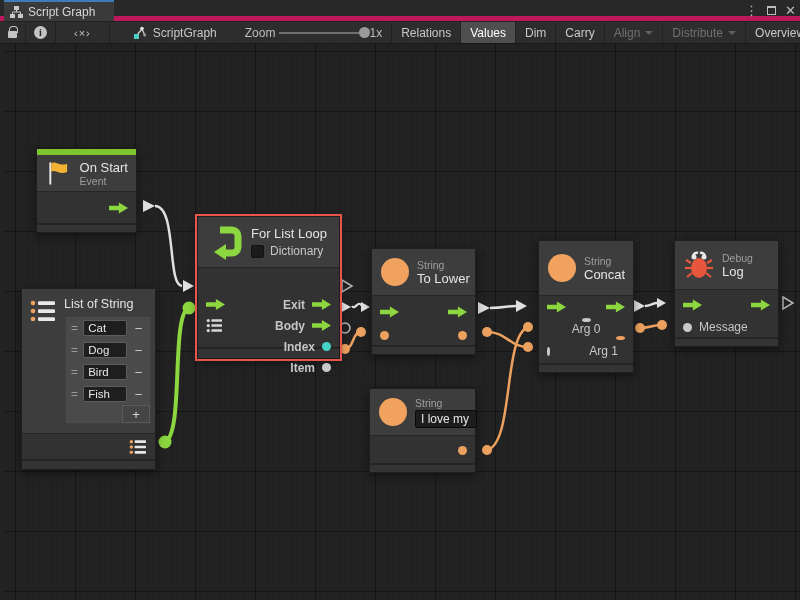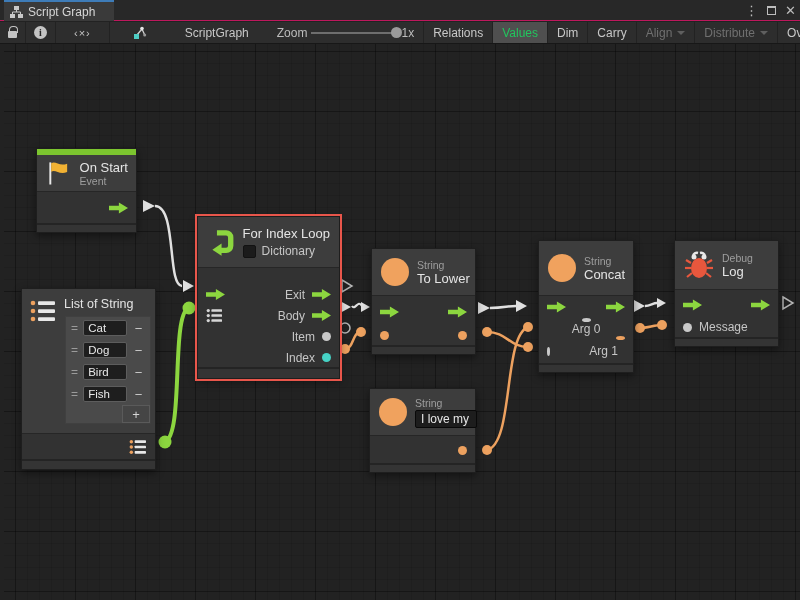--- a/index.html
+++ b/index.html
@@ -2,34 +2,34 @@
 <html><head>
 <meta charset="utf-8">
 <style>
   * { margin:0; padding:0; box-sizing:border-box; }
   html,body { width:800px; height:600px; background:#1b1b1b; overflow:hidden;
               font-family:"Liberation Sans", sans-serif; }
   #app { position:relative; width:800px; height:600px; background:#222; }
 
   
   .titlebar { position:absolute; left:0; top:0; width:800px; height:21px; background:#282828;
-              border-bottom:1px solid #be185d; }
+              border-bottom:5px solid #be185d; }
   .tab { position:absolute; left:4px; top:0; height:21px; width:110px; background:#3a3a3a;
          border-top:2px solid #3E7CB8; display:flex; align-items:center; gap:5px; padding:0 6px; }
   .tab-label { color:#d6d6d6; font-size:12px; white-space:nowrap; }
   .winctl { position:absolute; right:4px; top:0; height:21px; display:flex; align-items:center; gap:9px; }
   .winctl .glyph { color:#bdbdbd; font-size:13px; line-height:1; cursor:default; }
   .maxbox { width:9px; height:9px; border:1px solid #bdbdbd; border-top:2px solid #bdbdbd; }
 
   
   .toolbar { position:absolute; left:0; top:22px; width:800px; height:22px; background:#2d2d2d;
              border-bottom:1px solid #171717; display:flex; align-items:stretch; color:#c8c8c8; font-size:12px; }
   .tbtn { display:flex; align-items:center; padding:0 9px; border-right:1px solid #222; white-space:nowrap; }
   .tbtn.icon-btn { padding:0 8px; }
-  .tbtn.active { background:#4f4f4f; color:#22c55e; }
+  .tbtn.active { background:#4f4f4f; color:#ffffff; }
   .tbtn.disabled { color:#707070; }
   .caret { width:0; height:0; border-left:4px solid transparent; border-right:4px solid transparent;
            border-top:4px solid #8a8a8a; margin-left:5px; }
   .tbtn.disabled .caret { border-top-color:#5f5f5f; }
   .spacer { flex:1; border-right:none; }
   .lock-body { width:9px; height:7px; background:#c4c4c4; border-radius:1px; position:relative; margin-top:4px; }
   .lock-body::before { content:""; position:absolute; left:1px; top:-5px; width:7px; height:6px;
                        border:1.5px solid #c4c4c4; border-bottom:none; border-radius:4px 4px 0 0; }
   .info-circle { width:13px; height:13px; border-radius:50%; background:#c4c4c4; color:#262626;
                  font-size:10px; font-weight:bold; display:flex; align-items:center; justify-content:center;
@@ -106,21 +106,21 @@
   <div class="toolbar">
     <div class="tbtn icon-btn">
         <span class="lock-body"></span>
       </div>
     <div class="tbtn icon-btn">
         <span class="info-circle">i</span>
       </div>
     <div class="tbtn icon-btn" style="padding:0 18px;">
       <span class="code-glyph">‹×›</span>
     </div>
-    <div class="tbtn" style="border-right:none; margin-left:14px;gap:32px;">
+    <div class="tbtn" style="border-right:none; margin-left:14px;">
       <svg width="14" height="13" viewBox="0 0 14 13" style="margin-right:6px;">
         <path d="M3.5 9.5 L9 3 M9 3 L11.5 8.5" stroke="#cfcfcf" stroke-width="1.3" fill="none"></path>
         <rect x="1" y="8" width="5" height="5" fill="#4ECDC4"></rect>
         <circle cx="9" cy="2.6" r="1.8" fill="#e6e6e6"></circle>
         <circle cx="11.7" cy="9" r="1.5" fill="#9a9a9a"></circle>
       </svg>
       <span>ScriptGraph</span>
     </div>
     <div class="tbtn" style="border-right:none; margin-left:10px; color:#bdbdbd;">
       <span>Zoom</span>
@@ -274,28 +274,28 @@
       <div class="nfoot" style="height:10px;"></div>
     </div>
 
     <div class="node selected" style="left:193px; top:172px; width:143px;">
       <div class="nhead" style="height:50px;">
         <svg width="36" height="36" viewBox="0 0 36 36">
           <path d="M13 6 H25 a6 6 0 0 1 6 6 V23 a6 6 0 0 1 -6 6 H17" fill="none" stroke="#8CD63F" stroke-width="7"></path>
           <polygon points="19,20 19,36 7,28" fill="#8CD63F"></polygon>
         </svg>
         <div>
-          <div class="ntitle">For Index Loop</div>
+          <div class="ntitle">For List Loop</div>
           <div style="display:flex; align-items:center; gap:6px; margin-top:3px;">
             <span class="checkbox"></span>
             <span class="plabel" style="margin:0;">Dictionary</span>
           </div>
         </div>
       </div>
-      <div class="nbody" style="height:100px; padding-top:16px;">
+      <div class="nbody" style="height:80px; padding-top:26px;font-weight:bold;">
         <div class="prow" style="height:21px;">
           <span class="flow-arrow"></span>
           <span class="right">
             <span class="plabel">Exit</span>
             <span class="flow-arrow"></span>
           </span>
         </div>
         <div class="prow" style="height:21px;">
           <svg width="17" height="15" viewBox="0 0 26 24">
             <circle cx="3" cy="4" r="2.6" fill="#d6d6d6"></circle>
@@ -305,28 +305,28 @@
             <circle cx="3" cy="20" r="2.6" fill="#d6d6d6"></circle>
               <rect x="8" y="18" width="17" height="4" rx="1" fill="#d6d6d6"></rect>
           </svg>
           <span class="right">
             <span class="plabel">Body</span>
             <span class="flow-arrow"></span>
           </span>
         </div>
         <div class="prow" style="height:21px;">
           <span class="right">
+            <span class="plabel">Index</span>
+            <span class="dot teal"></span>
+          </span>
+        </div>
+        <div class="prow" style="height:21px;">
+          <span class="right">
             <span class="plabel">Item</span>
             <span class="dot white"></span>
-          </span>
-        </div>
-        <div class="prow" style="height:21px;">
-          <span class="right">
-            <span class="plabel">Index</span>
-            <span class="dot teal"></span>
           </span>
         </div>
       </div>
       <div class="nfoot" style="height:11px;"></div>
     </div>
 
     <div class="node" style="left:367px; top:204px; width:105px;">
       <div class="nhead" style="height:46px;">
         <span class="big-circle"></span>
         <div>

